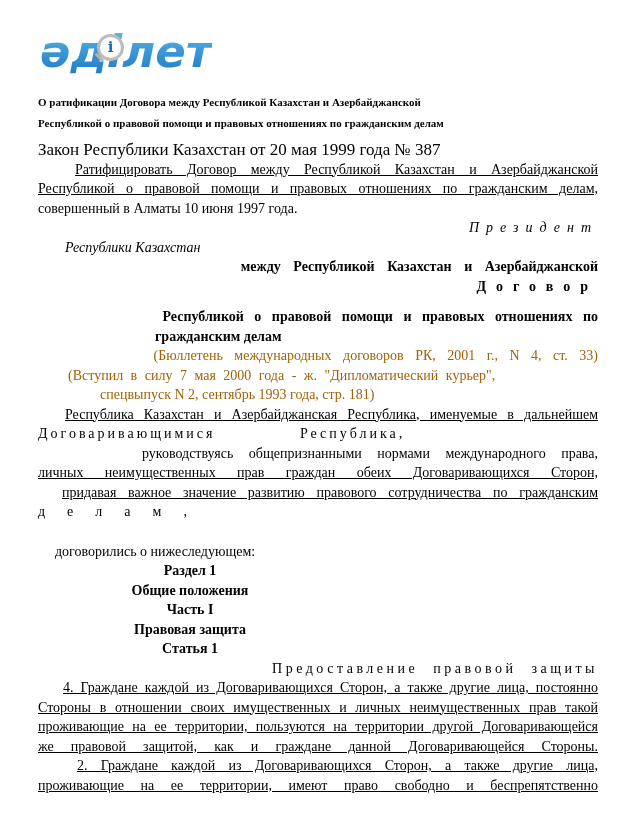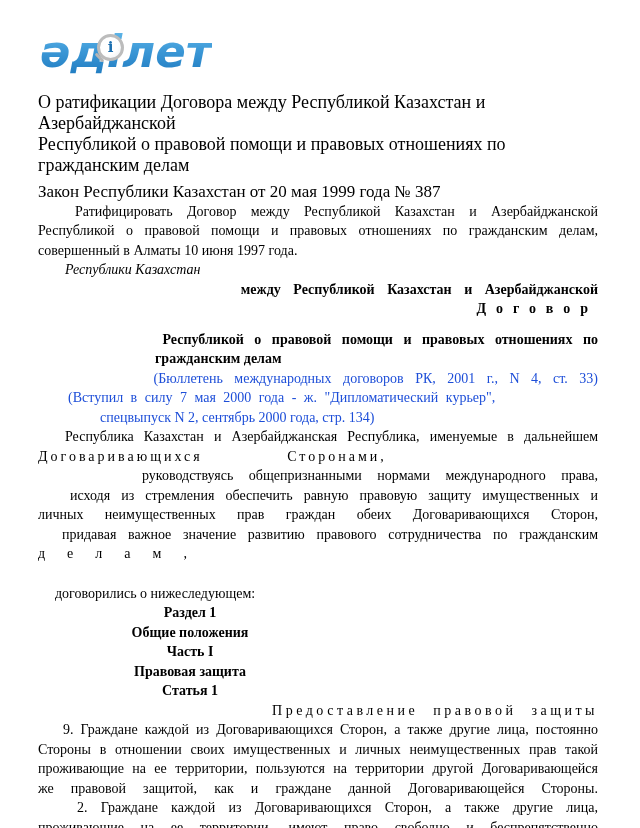--- a/index.html
+++ b/index.html
@@ -38,28 +38,28 @@
     font-style:normal;font-weight:bold;font-size:15px;line-height:15px;
     color:#1b6fb0;font-family:"DejaVu Serif", serif;
   }
 
   
   .doc{position:absolute;left:38px;top:92px;width:560px;}
   .line{
     font-size:14px;line-height:19.5px;min-height:19.5px;
     text-align:left;
   }
-  .title{font-weight:normal;font-size:18px;line-height:21px;min-height:21px;}
+  .title{font-weight:bold;font-size:11px;line-height:21px;min-height:21px;}
   .gap-after{margin-bottom:6px;}
   .law{font-size:17px;}
   .b{font-weight:bold;}
   .i{font-style:italic;}
-  .red{color:#1d4ed8;}
+  .red{color:#a16207;}
   .r{text-align:right;}
-  .j{text-align:justify;text-align-last:justify;}
+  .j{text-align:justify;text-align-last:justify;text-decoration:underline;}
   .hc{width:304px;text-align:center;}
   .pre{white-space:pre;}
   .lsp{letter-spacing:7px;}
   .lsw{letter-spacing:10px;}
   .ls1{letter-spacing:3px;}
   .ls2{letter-spacing:3.5px;word-spacing:8px;}
   .lsxl{letter-spacing:22px;}
   .ws4{word-spacing:4px;}
   .ws7{word-spacing:7px;margin-top:11px;}
   .ws8{word-spacing:8px;}
@@ -78,43 +78,43 @@
     </span>
   </div>
 
   <div class="doc">
       <div class="line title">О ратификации Договора между Республикой Казахстан и Азербайджанской</div>
       <div class="line title gap-after">Республикой о правовой помощи и правовых отношениях по гражданским делам</div>
       <div class="line law">Закон Республики Казахстан от 20 мая 1999 года № 387</div>
       <div class="line j" style="padding-left: 37px;">Ратифицировать Договор между Республикой Казахстан и Азербайджанской</div>
       <div class="line j">Республикой о правовой помощи и правовых отношениях по гражданским делам,</div>
       <div class="line ">совершенный в Алматы 10 июня 1997 года.</div>
+      <div class="line i r lsp">Президент</div>
       <div class="line i" style="padding-left: 27px;">Республики Казахстан</div>
       <div class="line b r ws9">между Республикой Казахстан и Азербайджанской</div>
       <div class="line b r lsw">Договор</div>
       <div class="line b r ws7">Республикой о правовой помощи и правовых отношениях по</div>
       <div class="line b" style="padding-left: 117px;">гражданским делам</div>
       <div class="line red r ws8">(Бюллетень международных договоров РК, 2001 г., N 4, ст. 33)</div>
       <div class="line red ws4" style="padding-left: 30px;">(Вступил в силу 7 мая 2000 года - ж. "Дипломатический курьер",</div>
-      <div class="line red" style="padding-left: 62px;">спецвыпуск N 2, сентябрь 2000 года, стр. 134)</div>
+      <div class="line red" style="padding-left: 62px;">спецвыпуск N 2, сентябрь 1993 года, стр. 181)</div>
       <div class="line j" style="padding-left: 27px;">Республика Казахстан и Азербайджанская Республика, именуемые в дальнейшем</div>
-      <div class="line ls1 pre">Договаривающихся             Сторонами,</div>
+      <div class="line ls1 pre">Договаривающимися             Республика,</div>
       <div class="line r ws12">руководствуясь общепризнанными нормами международного права,</div>
-      <div class="line j" style="padding-left: 32px;">исходя из стремления обеспечить равную правовую защиту имущественных и</div>
       <div class="line j">личных неимущественных прав граждан обеих Договаривающихся Сторон,</div>
       <div class="line j" style="padding-left: 24px;">придавая важное значение развитию правового сотрудничества по гражданским</div>
       <div class="line lsxl">делам,</div>
       <div class="line " style="padding-left: 17px; margin-top: 20px;">договорились о нижеследующем:</div>
       <div class="line b hc">Раздел 1</div>
       <div class="line b hc">Общие положения</div>
       <div class="line b hc">Часть I</div>
       <div class="line b hc">Правовая защита</div>
       <div class="line b hc">Статья 1</div>
       <div class="line r ls2">Предоставление правовой защиты</div>
-      <div class="line j" style="padding-left: 25px;">9. Граждане каждой из Договаривающихся Сторон, а также другие лица, постоянно</div>
+      <div class="line j" style="padding-left: 25px;">4. Граждане каждой из Договаривающихся Сторон, а также другие лица, постоянно</div>
       <div class="line j">Стороны в отношении своих имущественных и личных неимущественных прав такой</div>
       <div class="line j">проживающие на ее территории, пользуются на территории другой Договаривающейся</div>
       <div class="line j">же правовой защитой, как и граждане данной Договаривающейся Стороны.</div>
       <div class="line j" style="padding-left: 39px;">2. Граждане каждой из Договаривающихся Сторон, а также другие лица,</div>
       <div class="line j">проживающие на ее территории, имеют право свободно и беспрепятственно</div>
     </div>
 
 </div>
 
 </body></html>

